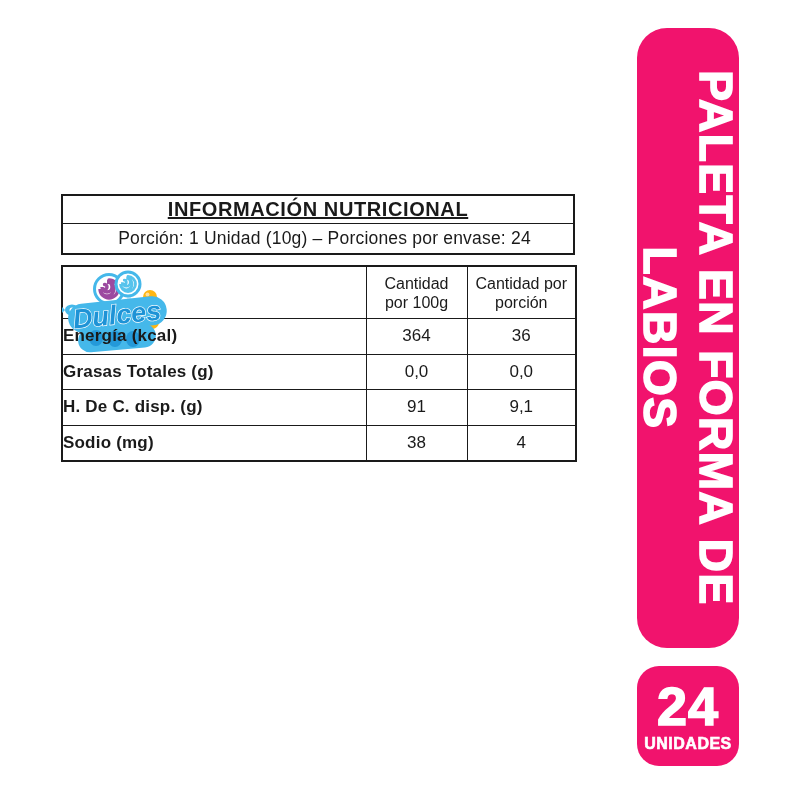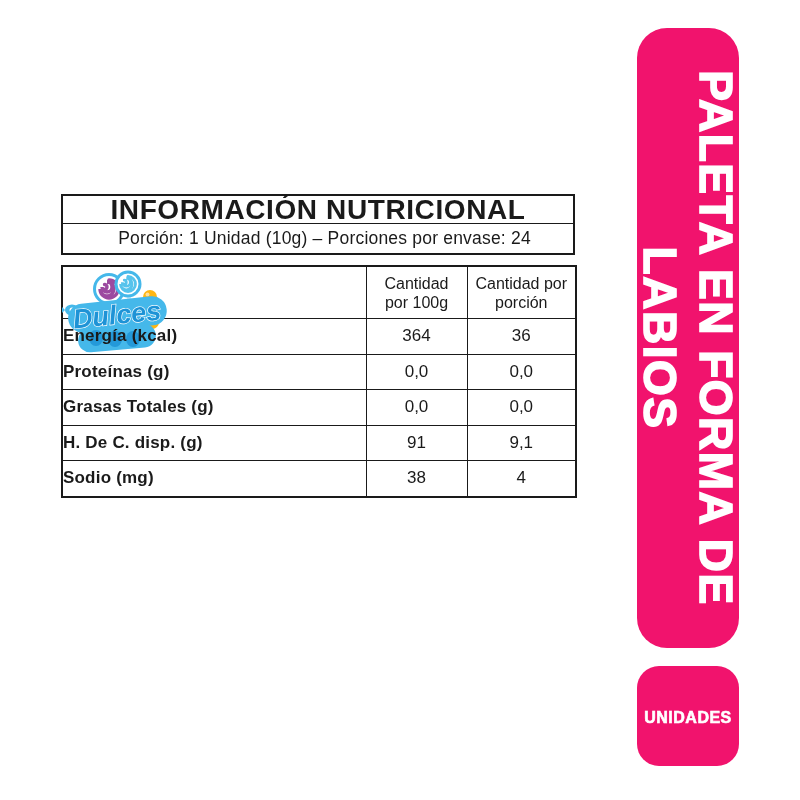--- a/index.html
+++ b/index.html
@@ -8,22 +8,23 @@
     font-family:"Liberation Sans", sans-serif;color:#1a1a1a;
   }
 
   
   .info-box{
     position:absolute;left:61px;top:194px;width:514px;box-sizing:border-box;
     border:2px solid #1a1a1a;background:#fff;
   }
   .info-title{
     height:27px;display:flex;align-items:center;justify-content:center;
-    font-size:28px;font-weight:bold;letter-spacing:0.6px;
+    font-size:20px;font-weight:bold;letter-spacing:0.6px;
     border-bottom:1.5px solid #1a1a1a;
+    text-decoration:underline;
   }
   .info-serving{
     height:29px;display:flex;align-items:center;justify-content:center;
     font-size:17.5px;letter-spacing:0.2px;margin-left:13px;
   }
 
   
   table.nutri{
     position:absolute;left:61px;top:265px;width:514px;
     border-collapse:collapse;table-layout:fixed;background:#fff;padding-left:48px;
@@ -99,25 +100,20 @@
         <span style="display:block">Cantidad por</span>
         <span style="display:block">porción</span>
       </th>
     </tr>
     <tr class="data-row">
       <td class="lbl"><span class="energia-label">Energía (kcal)</span></td>
       <td class="val">364</td>
       <td class="val">36</td>
     </tr>
     <tr class="data-row">
-      <td class="lbl">Proteínas (g)</td>
-      <td class="val">0,0</td>
-      <td class="val">0,0</td>
-    </tr>
-    <tr class="data-row">
       <td class="lbl">Grasas Totales (g)</td>
       <td class="val">0,0</td>
       <td class="val">0,0</td>
     </tr>
     <tr class="data-row">
       <td class="lbl">H. De C. disp. (g)</td>
       <td class="val">91</td>
       <td class="val">9,1</td>
     </tr>
     <tr class="data-row">
@@ -162,16 +158,17 @@
   </div>
 
   <div class="banner">
     <div class="banner-text">
       <div>PALETA EN FORMA DE</div>
       <div>LABIOS</div>
     </div>
   </div>
 
   <div class="badge">
+    <div class="badge-count">24</div>
     <div class="badge-label">UNIDADES</div>
   </div>
 
 </div>
 
 </body></html>

